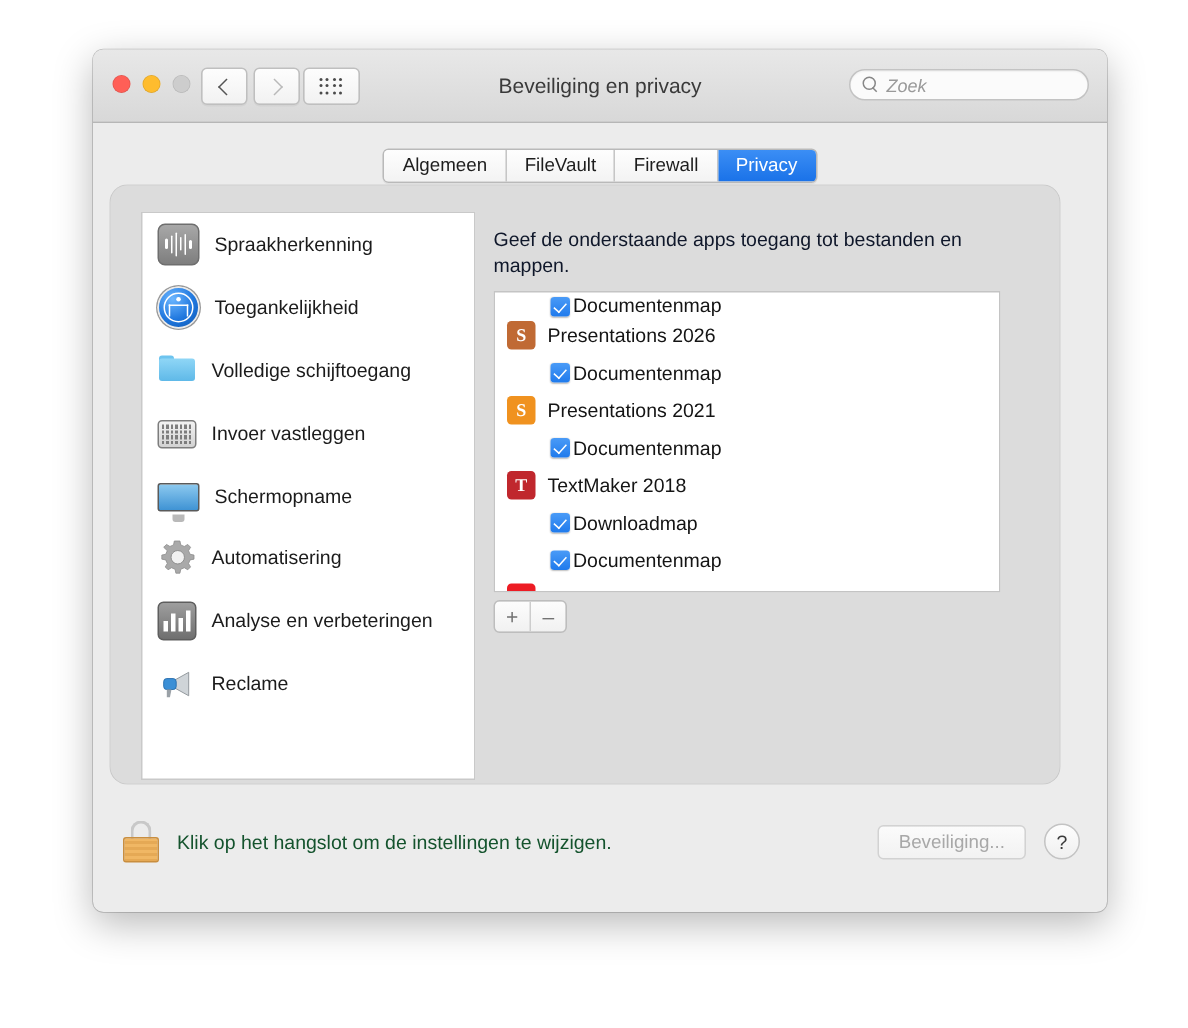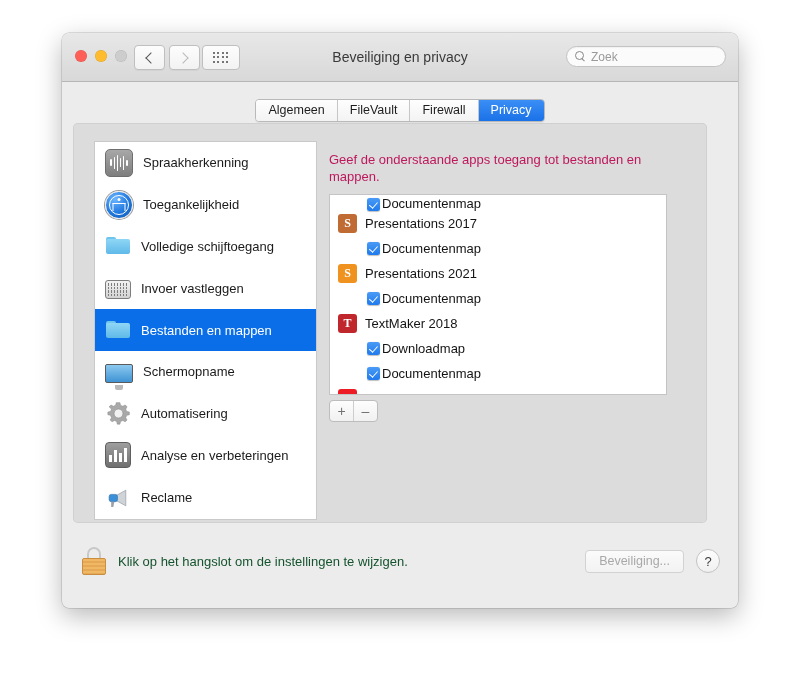--- a/index.html
+++ b/index.html
@@ -74,41 +74,41 @@
   .mglass { position: relative; width: 11px; height: 11px; flex: 0 0 auto; }
   .mglass::before {
     content:""; position:absolute; left:0; top:0;
     width:7px; height:7px; border:1.3px solid #878787; border-radius:50%;
   }
   .mglass::after {
     content:""; position:absolute; left:7px; top:7px;
     width:4px; height:1.3px; background:#878787; transform: rotate(45deg);
     transform-origin: 0 0;
   }
-  .searchph { font-size: 12px; color: #9a9a9a; }
+  .searchph { font-size: 12px; color: #9a9a9a; font-style: italic; }
 
   
   .tabwrap { display: flex; justify-content: center; margin-top: 17px; }
   .tabs { display: flex; border-radius: 4px; overflow: hidden;
           border: 1px solid #b9b9b9; box-shadow: 0 1px 0 rgba(0,0,0,0.05); }
   .tab {
     padding: 0 12px; height: 21px; line-height: 21px;
     font-size: 12.5px; color: #1d1d1d;
     background: linear-gradient(to bottom,#fefefe,#f3f3f3);
     border-right: 1px solid #c6c6c6;
   }
   .tab:last-child { border-right: none; text-align: center; }
   .tab.active { background: linear-gradient(to bottom,#3b8ef5,#1a72e8); color: #fff; }
 
   
   .panel {
     position: absolute; left: 11px; top: 90px;
     width: 634px; height: 400px;
     background: #dcdcdc;
-    border-radius: 5px;
+    border-radius: 12px;
     box-shadow: inset 0 0 0 0.5px rgba(0,0,0,0.10);
   }
 
   
   .sidebar {
     position: absolute; left: 21px; top: 18px;
     width: 221px; height: 377px;
     background: #ffffff;
     border: 1px solid #c9c9c9;
     overflow: hidden;
@@ -191,21 +191,21 @@
   .ic-chart i { display:block; width:3px; background:#fff; }
 
   .ic-mega { display:flex; align-items:center; justify-content:center; }
 
   
   .detail {
     position: absolute; left: 252px; top: 18px;
     width: 361px; height: 377px;
   }
   .detail-desc {
-    font-size: 13px; color: #be185d; line-height: 17px;
+    font-size: 13px; color: #0f172a; line-height: 17px;
     width: 320px; margin: 10px 0 0 4px;
   }
   .listbox {
     position: absolute; left: 4px; top: 53px;
     width: 336px; height: 199px;
     background: #fff; border: 1px solid #c4c4c4;
     overflow: hidden;
   }
   .lrow { display: flex; align-items: center; height: 25px; font-size: 13px; color: #141414; }
   .lrow.app { padding-left: 8px; gap: 8px; }
@@ -363,24 +363,20 @@
         <div class="srow">
           <span class="sico ic-keyboard">
             <span></span>
               <span></span>
               <span></span>
               <span></span>
           </span>
           <span>Invoer vastleggen</span>
         </div>
 
-        <div class="srow sel">
-          <span class="sico ic-folder"></span>
-          <span>Bestanden en mappen</span>
-        </div>
 
         <div class="srow">
           <span class="sico ic-display"></span>
           <span>Schermopname</span>
         </div>
 
         <div class="srow">
           <span class="sico ic-gear">
             <svg width="25" height="25" viewBox="0 0 24 24">
               <path fill="#a9a9a9" stroke="#8a8a8a" stroke-width="0.5" d="M13.4 1.6l.5 2.5 2.3 1 2.2-1.3 1.8 1.8-1.3 2.2 1 2.3 2.5.5v2.6l-2.5.5-1 2.3 1.3 2.2-1.8 1.8-2.2-1.3-2.3 1-.5 2.5h-2.6l-.5-2.5-2.3-1-2.2 1.3-1.8-1.8 1.3-2.2-1-2.3-2.5-.5v-2.6l2.5-.5 1-2.3L3 5.6l1.8-1.8 2.2 1.3 2.3-1 .5-2.5z"></path>
@@ -418,21 +414,21 @@
 
         <div class="listbox">
 
           <div class="lrow perm clip">
             <span class="chk"></span>
             <span>Documentenmap</span>
           </div>
 
           <div class="lrow app">
             <span class="appico" style="background:#c06a34">S</span>
-            <span>Presentations 2017</span>
+            <span>Presentations 2026</span>
           </div>
 
           <div class="lrow perm">
             <span class="chk"></span>
             <span>Documentenmap</span>
           </div>
 
           <div class="lrow app">
             <span class="appico" style="background:#f0921f">S</span>
             <span>Presentations 2021</span>

